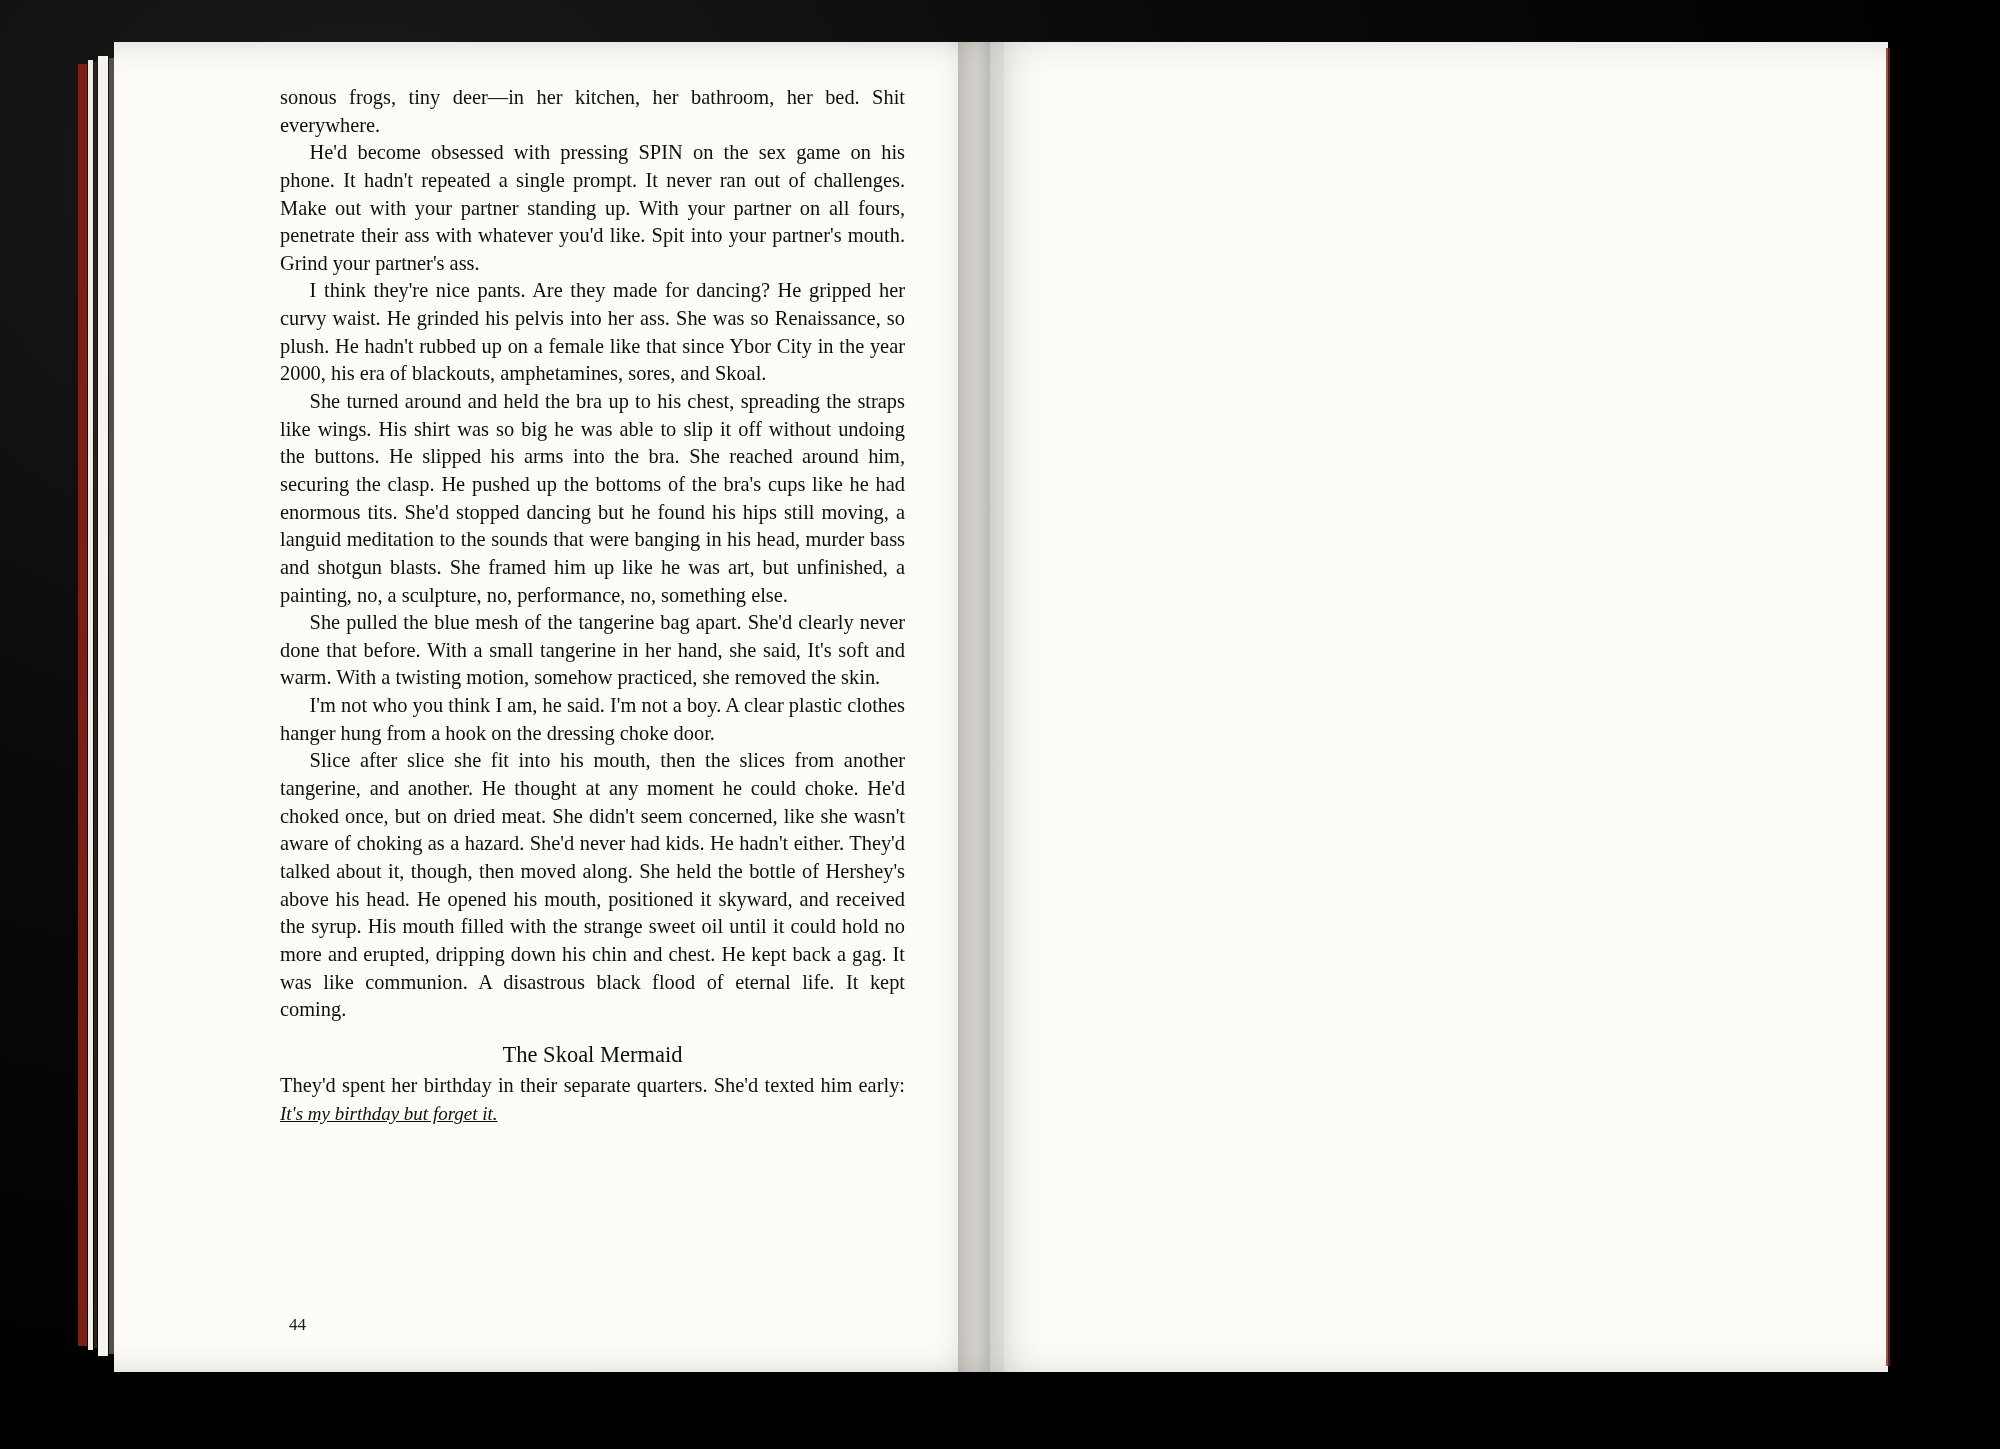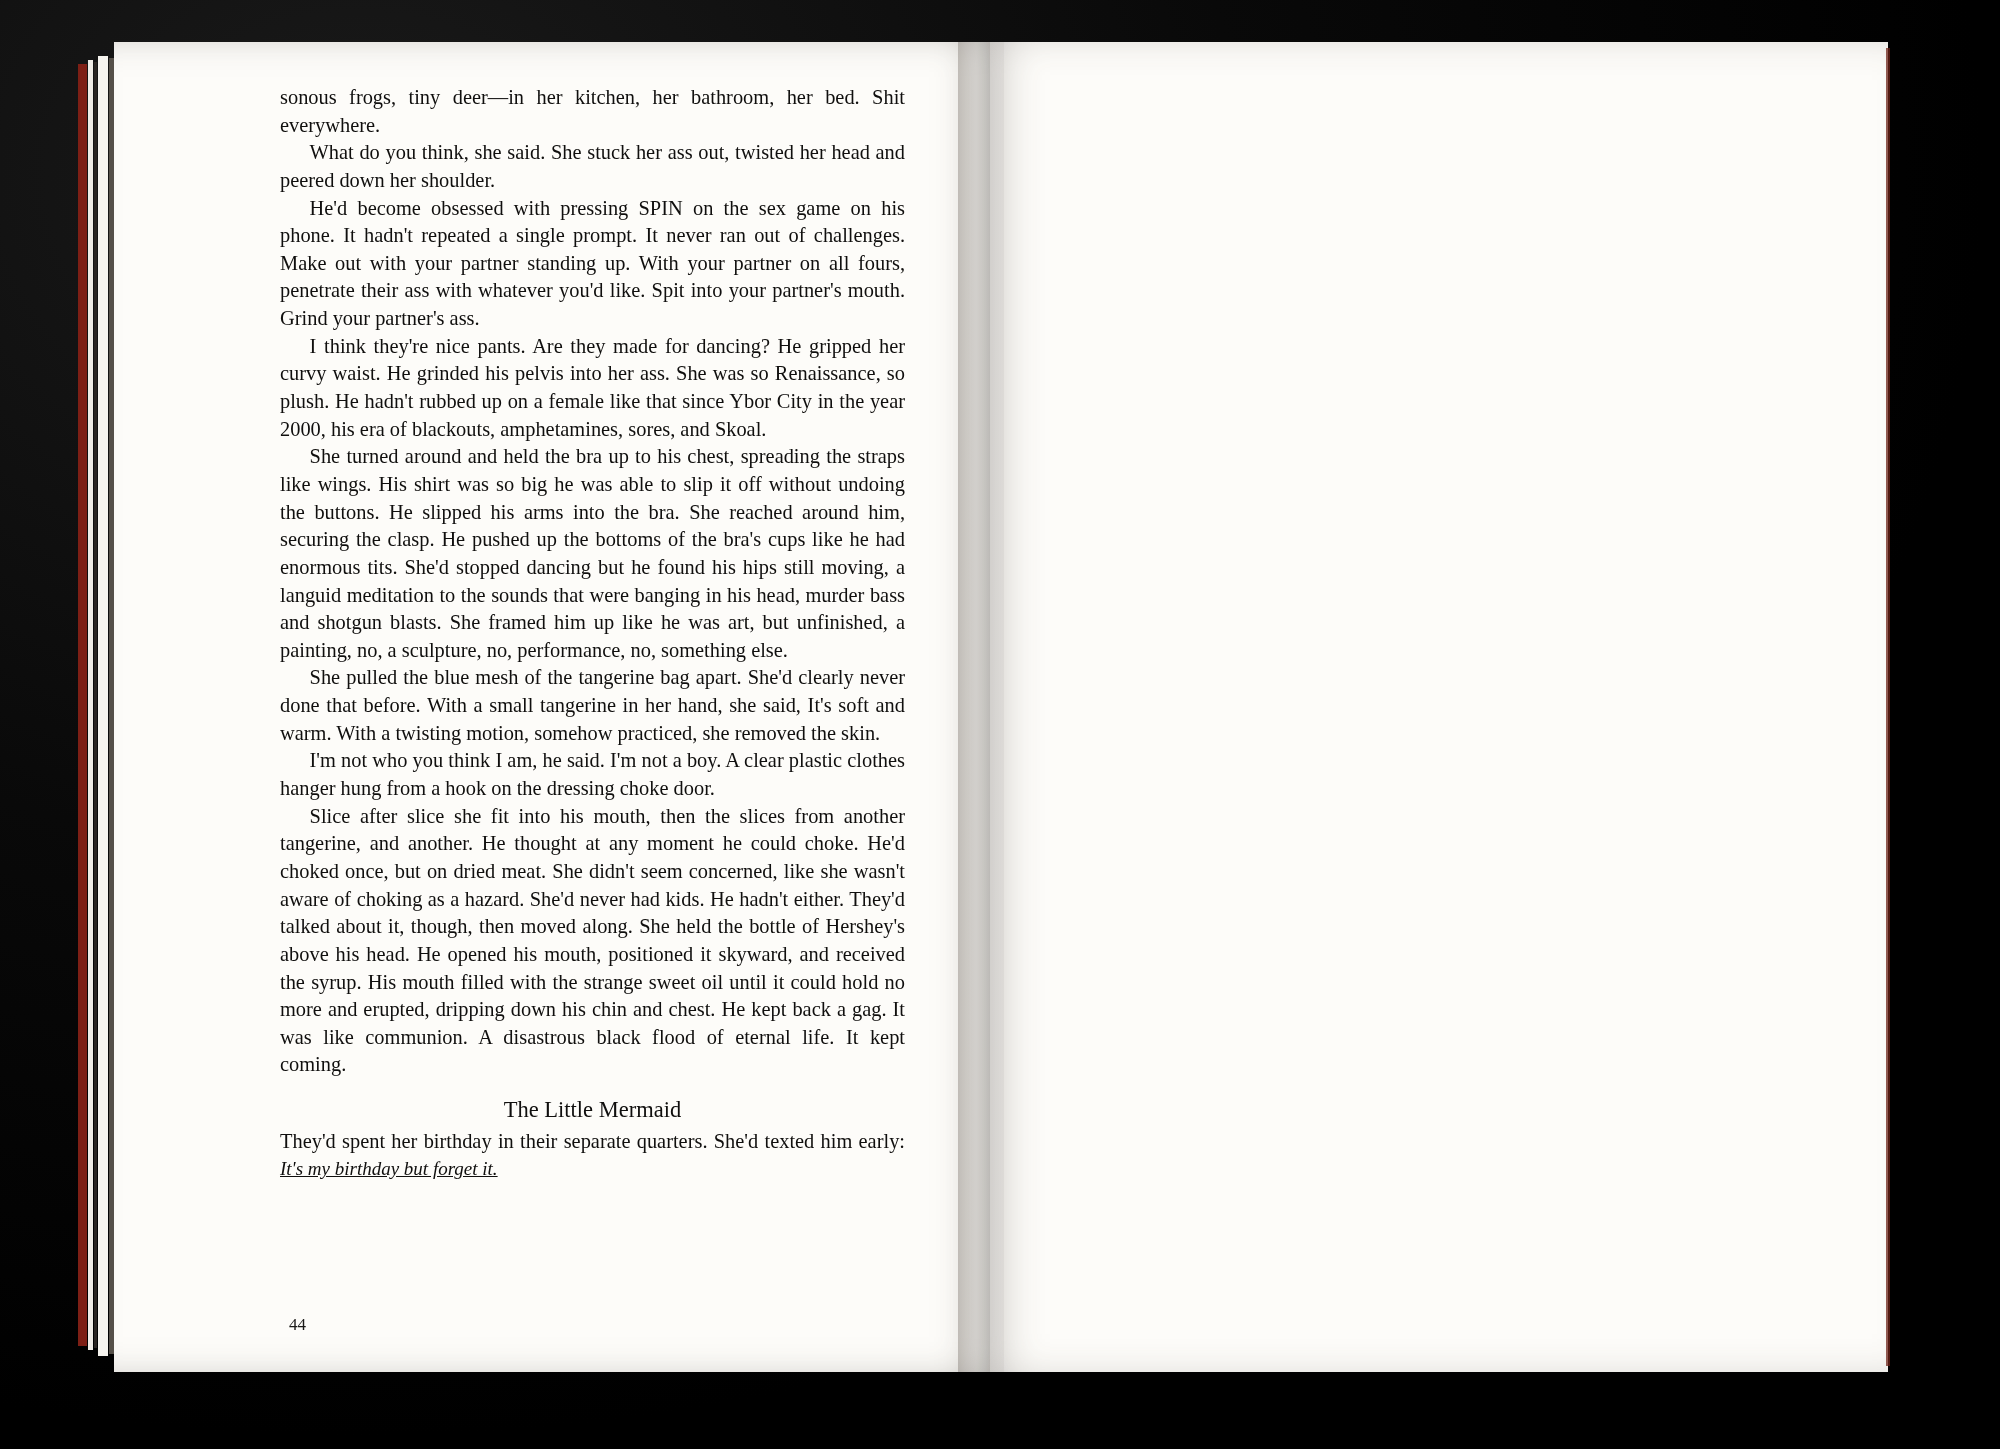--- a/index.html
+++ b/index.html
@@ -157,28 +157,27 @@
 
     <div class="edge edge-red"></div>
     <div class="edge edge-white1"></div>
     <div class="edge edge-dark"></div>
     <div class="edge edge-white2"></div>
     <div class="edge edge-shadow"></div>
 
     <div class="page page-left">
       <div class="body-text">
         <p class="noindent">sonous frogs, tiny deer—in her kitchen, her bathroom, her bed. Shit everywhere.</p>
-        <p>What do you think, she said. She stuck her ass out, twisted her head and peered down her shoulder.</p>
         <p>He'd become obsessed with pressing SPIN on the sex game on his phone. It hadn't repeated a single prompt. It never ran out of challenges. Make out with your partner standing up. With your partner on all fours, penetrate their ass with whatever you'd like. Spit into your partner's mouth. Grind your partner's ass.</p>
         <p>I think they're nice pants. Are they made for dancing? He gripped her curvy waist. He grinded his pelvis into her ass. She was so Renaissance, so plush. He hadn't rubbed up on a female like that since Ybor City in the year 2000, his era of blackouts, amphetamines, sores, and Skoal.</p>
         <p>She turned around and held the bra up to his chest, spreading the straps like wings. His shirt was so big he was able to slip it off without undoing the buttons. He slipped his arms into the bra. She reached around him, securing the clasp. He pushed up the bottoms of the bra's cups like he had enormous tits. She'd stopped dancing but he found his hips still moving, a languid meditation to the sounds that were banging in his head, murder bass and shotgun blasts. She framed him up like he was art, but unfinished, a painting, no, a sculpture, no, performance, no, something else.</p>
         <p>She pulled the blue mesh of the tangerine bag apart. She'd clearly never done that before. With a small tangerine in her hand, she said, It's soft and warm. With a twisting motion, somehow practiced, she removed the skin.</p>
         <p>I'm not who you think I am, he said. I'm not a boy. A clear plastic clothes hanger hung from a hook on the dressing choke door.</p>
         <p>Slice after slice she fit into his mouth, then the slices from another tangerine, and another. He thought at any moment he could choke. He'd choked once, but on dried meat. She didn't seem concerned, like she wasn't aware of choking as a hazard. She'd never had kids. He hadn't either. They'd talked about it, though, then moved along. She held the bottle of Hershey's above his head. He opened his mouth, positioned it skyward, and received the syrup. His mouth filled with the strange sweet oil until it could hold no more and erupted, dripping down his chin and chest. He kept back a gag. It was like communion. A disastrous black flood of eternal life. It kept coming.</p>
-        <p class="section-head">The Little Mermaid</p>
+        <p class="section-head">The Skoal Mermaid</p>
         <p class="noindent"><span>They'd spent her birthday in their separate quarters. She'd texted him early: </span><span class="ital">It's my birthday but forget it.</span></p>
       </div>
       <div class="folio folio-left">44</div>
     </div>
 
     <div class="page page-right">
       <div class="display">
         <span class="l l1">A</span>
         <span class="l l2">DISASTROUS</span>
         <span class="l l3">BLACK</span>

